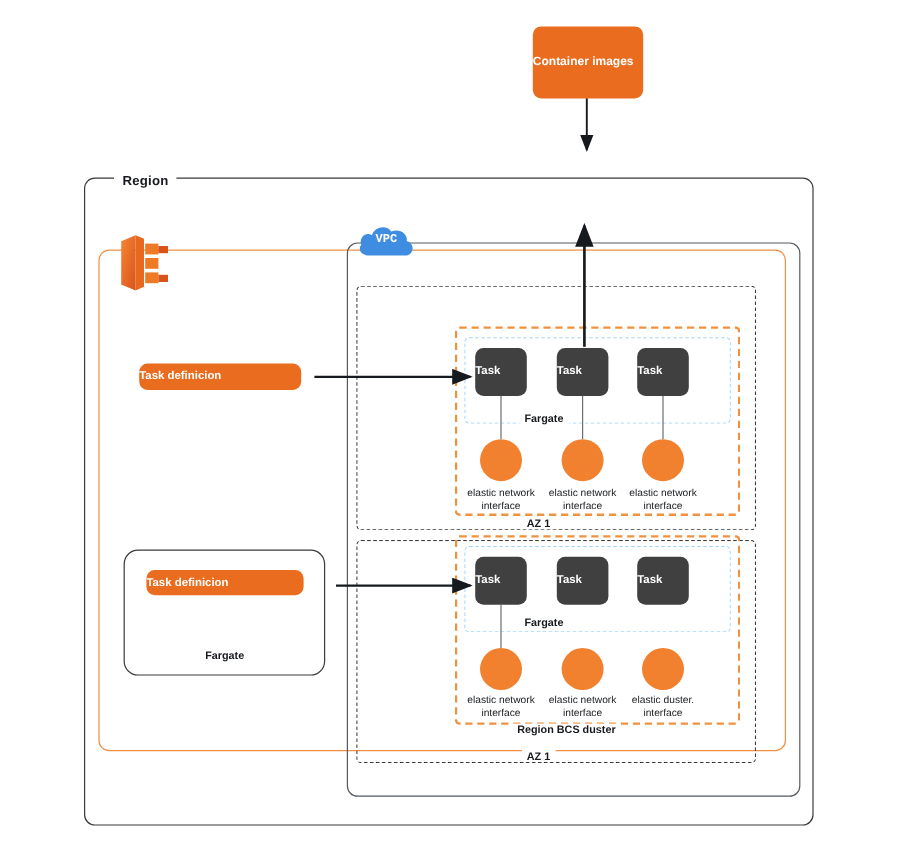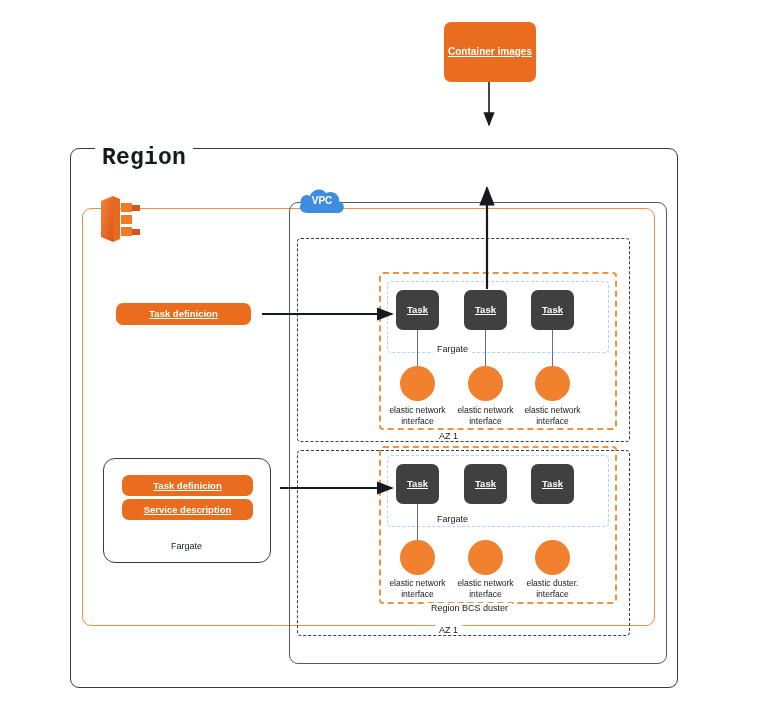--- a/index.html
+++ b/index.html
@@ -9,23 +9,23 @@
     position:relative;overflow:hidden;
   }
   .canvas{position:absolute;left:0;top:0;width:768px;height:705px;}
 
   
   .abs{position:absolute;box-sizing:border-box;}
 
   
   .node{
     position:absolute;box-sizing:border-box;
-    display:flex;align-items:center;justify-content:center;
+    display:flex;align-items:center;
     text-align:center;color:#ffffff;font-weight:bold;
-    border-radius:7px;line-height:1.25;text-decoration:underline;
+    border-radius:7px;line-height:1.25;
   }
   .node-orange{background:#ea6c1e;}
   .node-blue{background:#8fc4f0;color:#11223a;border-radius:9px;}
   .node-green{background:#404040;border-radius:7px;}
 
   
   .frame-region{
     border:1.3px solid #3b3b3b;border-radius:9px;background:transparent;
   }
   .frame-vpc{
@@ -41,25 +41,25 @@
     border:2px dashed #f0913f;border-radius:4px;background:transparent;
   }
   .frame-fargate-inner{
     border:1.8px dashed #a8d8f5;border-radius:4px;background:transparent;
   }
   .frame-service{
     border:1.3px solid #3b3b3b;border-radius:12px;background:#ffffff;
   }
 
   
-  .lbl{position:absolute;font-size:9px;color:#16191d;font-weight:normal;
+  .lbl{position:absolute;font-size:9px;color:#16191d;font-weight:bold;
        background:#ffffff;padding:0 4px;white-space:nowrap;}
   .lbl-region{
-    position:absolute;font-size:23px;font-weight:bold;color:#16191d;
-    background:#ffffff;padding:0 7px;white-space:nowrap;letter-spacing:.2px;font-family:Liberation Mono, monospace;
+    position:absolute;font-size:11px;font-weight:bold;color:#16191d;
+    background:#ffffff;padding:0 7px;white-space:nowrap;letter-spacing:.2px;
   }
   .lbl-plain{position:absolute;font-size:8.5px;color:#16191d;
        text-align:center;line-height:1.3;white-space:nowrap;}
   .vline-thin{position:absolute;background:#6b6f73;width:1.3px;}
   svg.arrows{position:absolute;left:0;top:0;width:768px;height:705px;
              pointer-events:none;overflow:visible;}
 
   .circle-eni{
     position:absolute;border-radius:50%;background:#f2812f;
   }
@@ -87,21 +87,21 @@
       <rect x="26" y="10" width="11" height="9" fill="#ef7a26"></rect>
       <rect x="37" y="12" width="8" height="6" fill="#d9541b"></rect>
       <rect x="26" y="22" width="11" height="9" fill="#ef7a26"></rect>
       <rect x="26" y="34" width="11" height="9" fill="#ef7a26"></rect>
       <rect x="37" y="36" width="8" height="6" fill="#d9541b"></rect>
     </svg>
   </div>
 
   <div class="abs frame-vpc" style="left:289px;top:202px;width:378px;height:462px;"></div>
 
-  <div class="abs" style="left:297px;top:186px;width:50px;height:32px;">
+  <div class="abs" style="left:297px;top:186px;width:50px;height:32px;font-family:Liberation Mono, monospace;">
     <svg viewBox="0 0 50 32" width="50" height="32">
       <path d="M11 27 C4 27 1 22 4 18 C2 12 8 7 13 10 C15 3 25 1 29 7
                C36 4 43 9 42 15 C48 16 49 25 42 27 Z" fill="#3f8de0"></path>
     </svg>
     <div style="position:absolute;left:0;top:9px;width:50px;text-align:center;
                 color:#ffffff;font-size:10px;font-weight:bold;">VPC</div>
   </div>
 
   <div class="abs frame-az" style="left:297px;top:238px;width:333px;height:204px;"></div>
   <div class="lbl" style="left:435px;top:431px;">AZ 1</div>
@@ -182,23 +182,20 @@
   </div>
 
   <div class="node node-orange" style="left:116px;top:303px;width:135px;height:22px;font-size:9.5px;">
     <span>Task definicion</span>
   </div>
 
   <div class="abs frame-service" style="left:103px;top:458px;width:168px;height:105px;"></div>
   <div class="node node-orange" style="left:122px;top:475px;width:131px;height:21px;font-size:9.5px;">
     <span>Task definicion</span>
   </div>
-  <div class="node node-orange" style="left:122px;top:499px;width:131px;height:21px;font-size:9.5px;">
-    <span>Service description</span>
-  </div>
   <div class="lbl" style="left:167px;top:541px;background:transparent;">Fargate</div>
 
   <div class="node node-orange" style="left:444px;top:22px;width:92px;height:60px;font-size:10px;">
     <span>Container images</span>
   </div>
 
 
   <svg class="arrows">
     <defs>
       <marker id="arrowhead" markerWidth="9" markerHeight="7" refX="8" refY="3.5" orient="auto">

